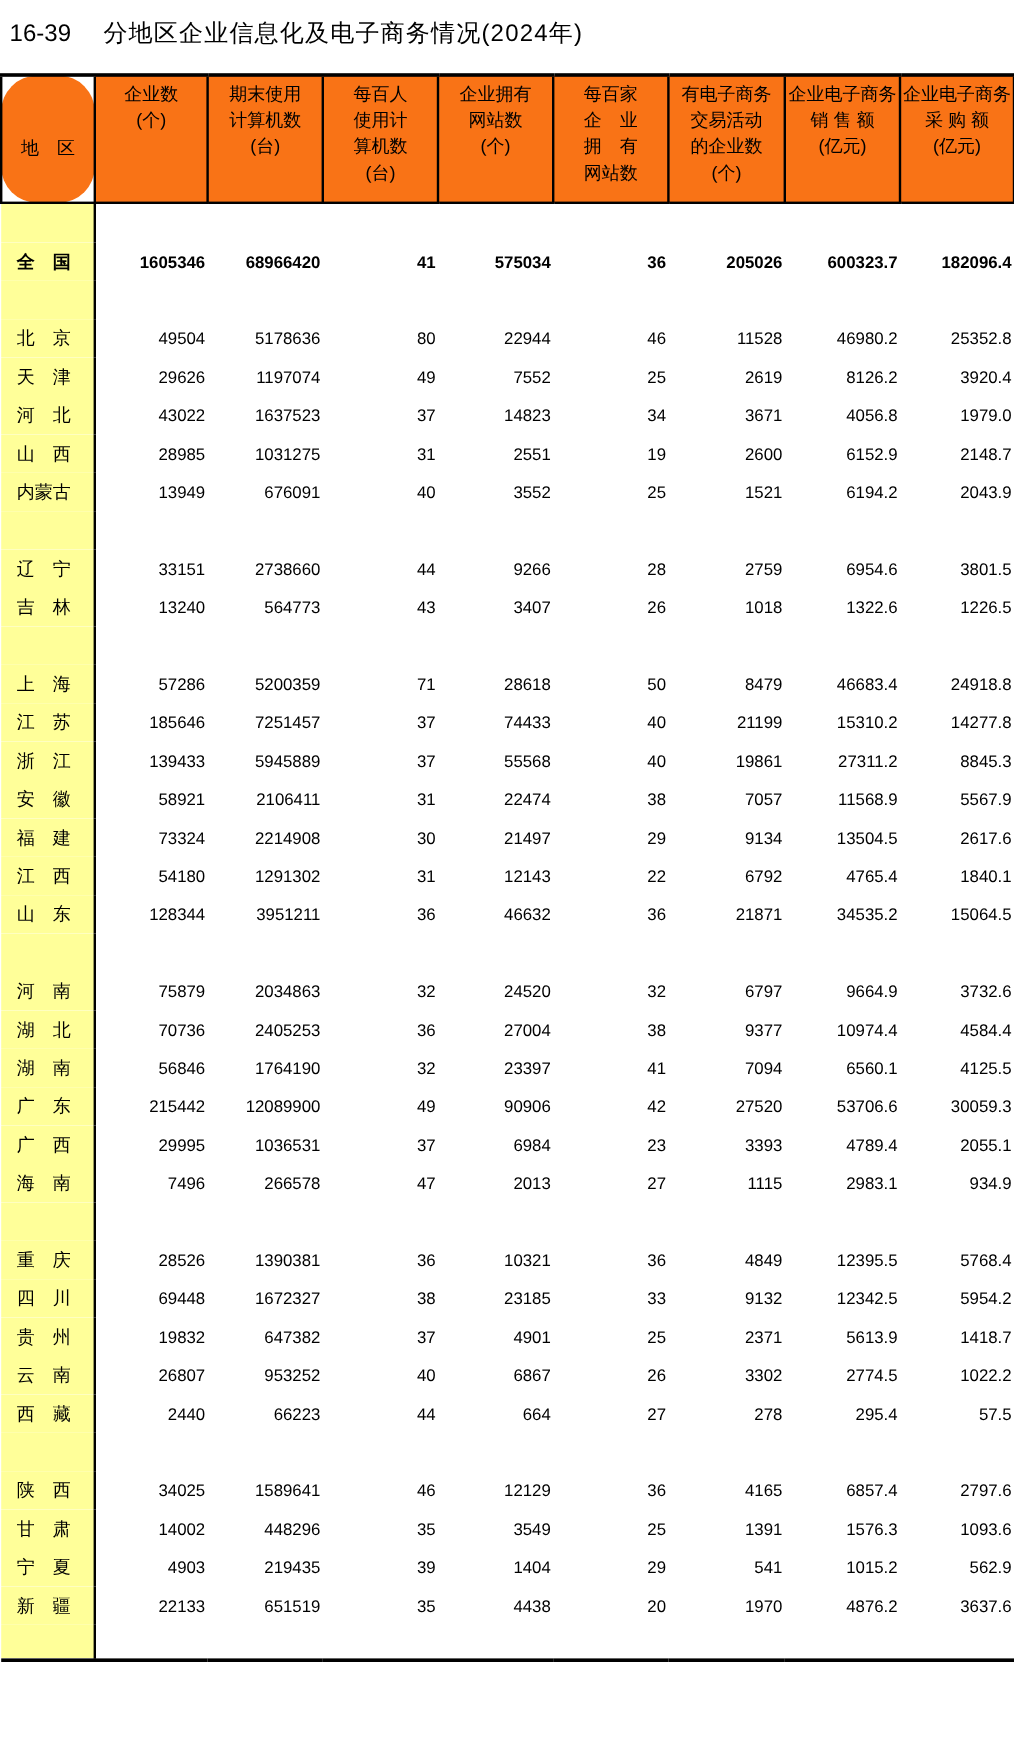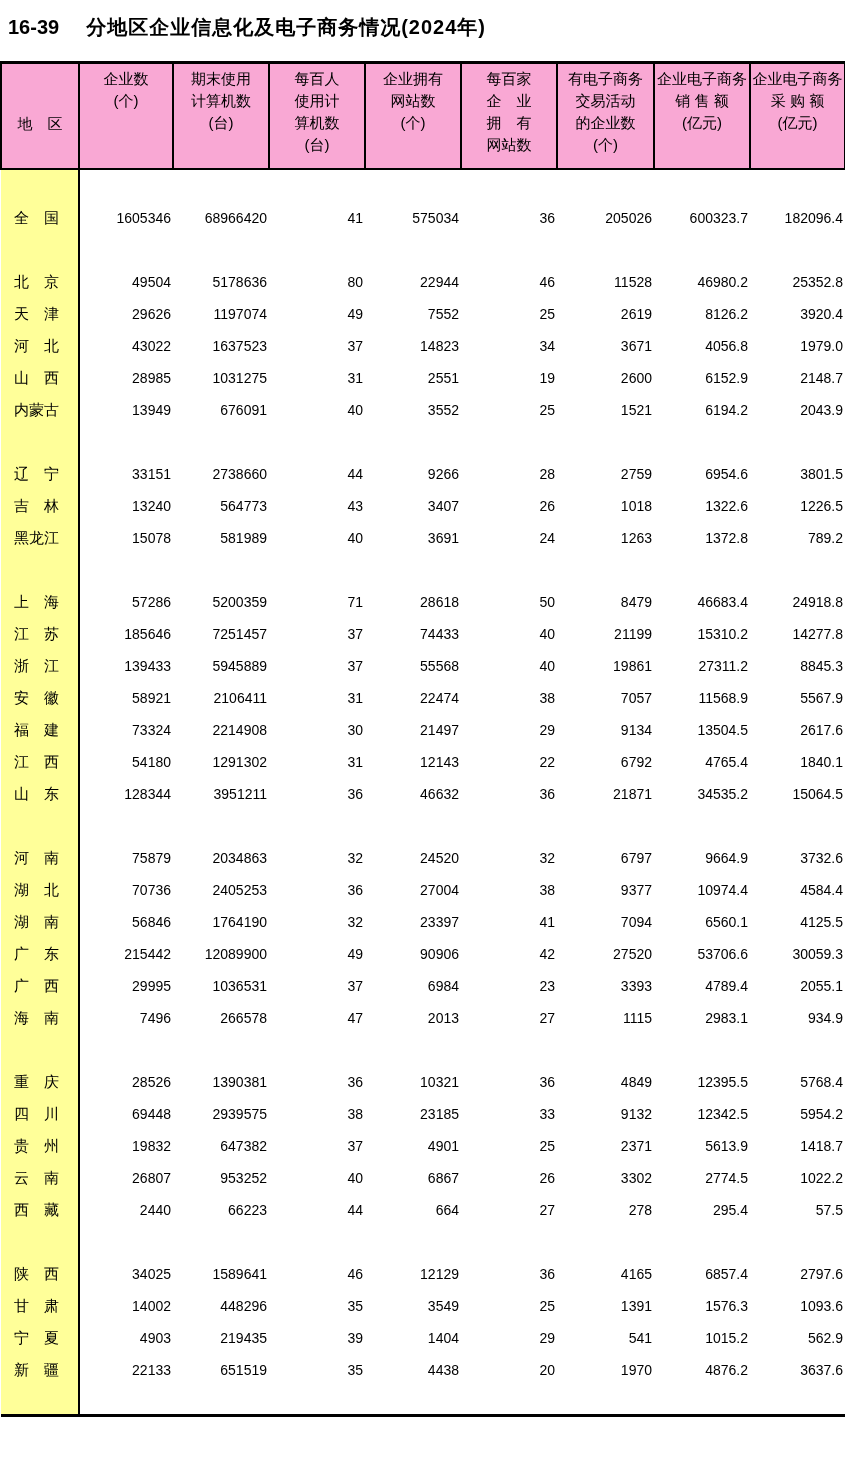--- a/index.html
+++ b/index.html
@@ -3,42 +3,42 @@
 <meta charset="utf-8">
 <style>
   html,body{margin:0;padding:0;}
   body{
     width:845px;height:1460px;background:#ffffff;color:#000;
     font-family:"Liberation Sans","DejaVu Sans",sans-serif;
     position:relative;overflow:hidden;
   }
   .title{
     margin:14px 0 0 8px;height:28px;
-    font-size:20px;font-weight:bold;letter-spacing:1px;white-space:nowrap;
+    font-size:20px;font-weight:normal;letter-spacing:1px;white-space:nowrap;
   }
   .title .code{margin-right:27px;letter-spacing:0;}
   table{
     border-collapse:collapse;table-layout:fixed;width:845px;margin-top:19px;
     border-bottom:3px solid #000;
   }
   thead th{
-    background:#f9a8d4;border:2px solid #000;border-top:3px solid #000;
+    background:#f97316;border:2px solid #000;border-top:3px solid #000;
     height:88px;padding:4px 0 0 0;font-weight:normal;font-size:15px;line-height:22px;
     white-space:pre-line;text-align:center;vertical-align:top;color:#000;
   }
-  thead th.region-h{vertical-align:middle;padding-top:16px;}
+  thead th.region-h{vertical-align:middle;padding-top:16px;border-radius:30px;}
   tbody td{
     height:32px;padding:0 2px 0 0;font-size:14px;text-align:right;
     vertical-align:middle;white-space:nowrap;overflow:hidden;
   }
   tbody td.region{
     background:#FFFF99;border-right:2px solid #000;
     text-align:left;padding:0 0 0 13px;font-size:15px;
   }
-  tbody tr.national td{font-weight:normal;}
+  tbody tr.national td{font-weight:bold;}
   tbody tr.spacer td{height:32px;}
   tbody tr.tail td{height:28px;}
 </style>
 </head>
 <body>
 
 <div class="title">
   <span class="code">16-39</span><span>分地区企业信息化及电子商务情况(2024年)</span>
 </div>
 
@@ -179,31 +179,20 @@
         <td class="region">吉　林</td>
         <td class="num">13240</td>
         <td class="num">564773</td>
         <td class="num">43</td>
         <td class="num">3407</td>
         <td class="num">26</td>
         <td class="num">1018</td>
         <td class="num">1322.6</td>
         <td class="num">1226.5</td>
       </tr>
-      <tr>
-        <td class="region">黑龙江</td>
-        <td class="num">15078</td>
-        <td class="num">581989</td>
-        <td class="num">40</td>
-        <td class="num">3691</td>
-        <td class="num">24</td>
-        <td class="num">1263</td>
-        <td class="num">1372.8</td>
-        <td class="num">789.2</td>
-      </tr>
       <tr class="spacer">
         <td class="region"></td>
         <td class="num" colspan="8"></td>
       </tr>
       <tr>
         <td class="region">上　海</td>
         <td class="num">57286</td>
         <td class="num">5200359</td>
         <td class="num">71</td>
         <td class="num">28618</td>
@@ -359,21 +348,21 @@
         <td class="num">36</td>
         <td class="num">10321</td>
         <td class="num">36</td>
         <td class="num">4849</td>
         <td class="num">12395.5</td>
         <td class="num">5768.4</td>
       </tr>
       <tr>
         <td class="region">四　川</td>
         <td class="num">69448</td>
-        <td class="num">2939575</td>
+        <td class="num">1672327</td>
         <td class="num">38</td>
         <td class="num">23185</td>
         <td class="num">33</td>
         <td class="num">9132</td>
         <td class="num">12342.5</td>
         <td class="num">5954.2</td>
       </tr>
       <tr>
         <td class="region">贵　州</td>
         <td class="num">19832</td>

